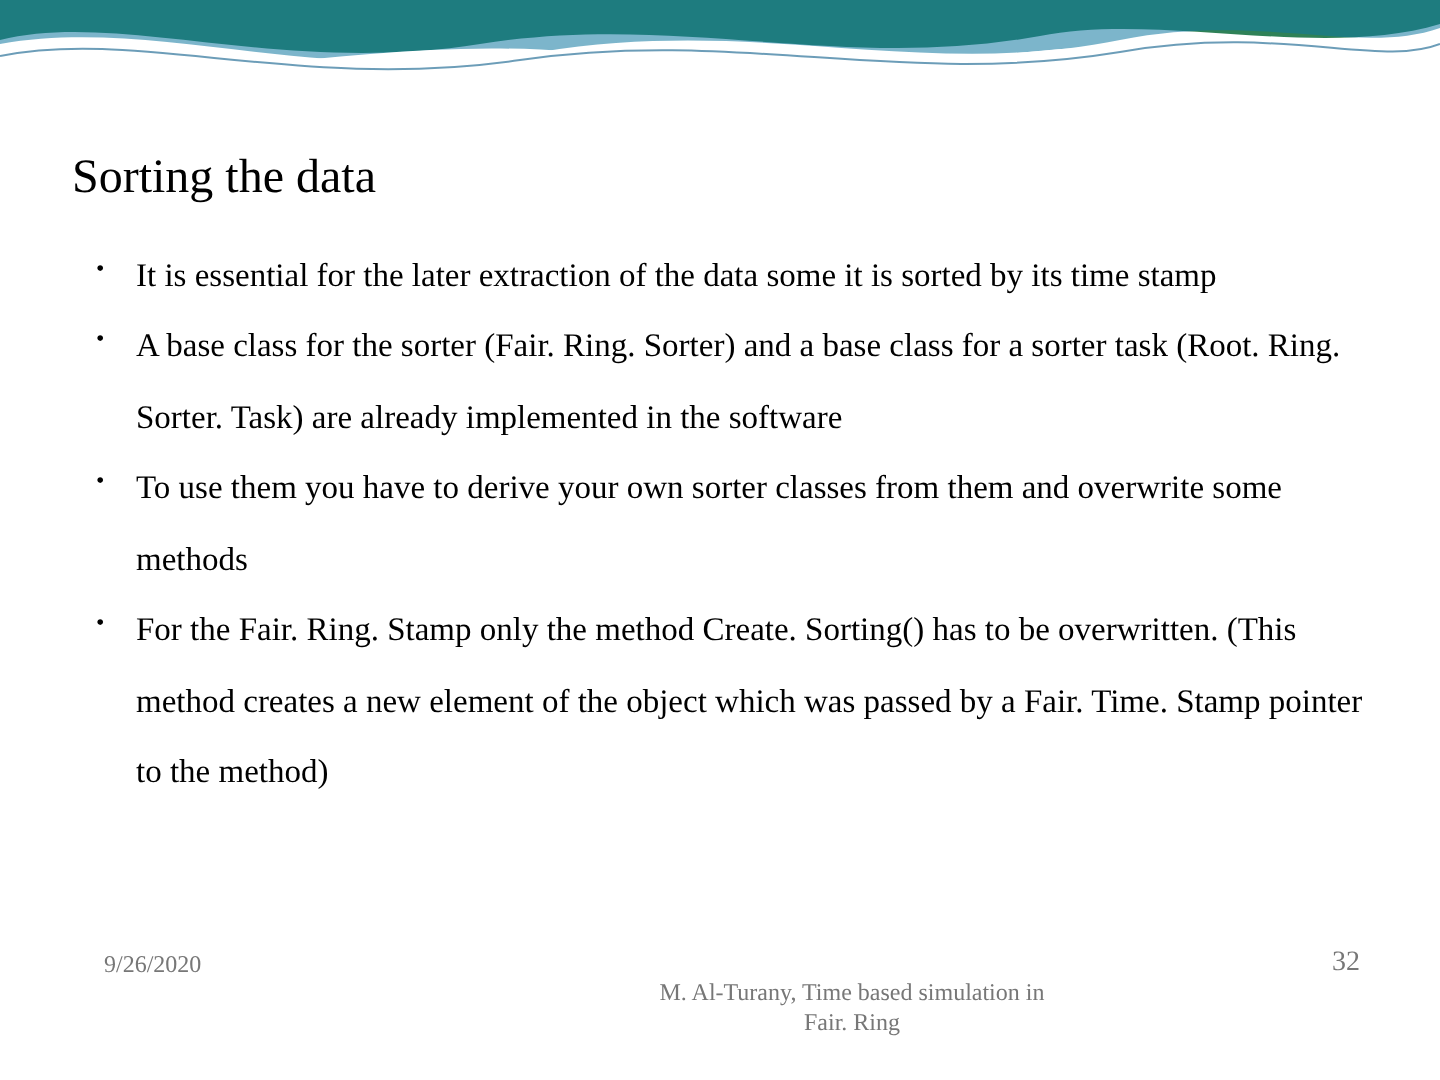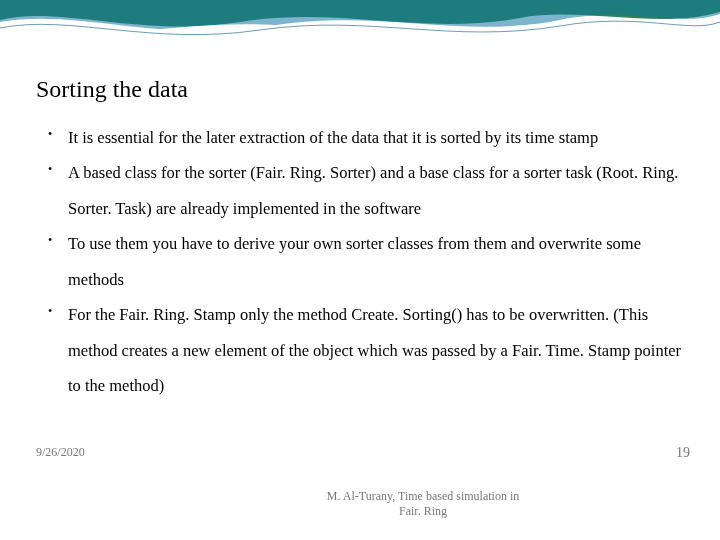--- a/index.html
+++ b/index.html
@@ -38,25 +38,26 @@
     flex:0 0 auto;
     width:20px;
     text-align:left;
     padding-top:2px;
     font-size:12px;
   }
   .txt{flex:1 1 auto;}
   .mono{font-family:Liberation Serif, serif;}
   .footer{
     position:absolute;
-    left:0;right:0;bottom:20px;
+    left:0;right:10px;bottom:20px;
     display:flex;
+    align-items:center;
     font-size:12px;
     color:#777;
-    padding:0 30px 0 36px;
+    padding:0 30px 0 52px;
   }
   .footer .date{flex:0 0 180px;}
   .footer .credit{flex:1 1 auto;text-align:center;line-height:1.3;margin-top:44px;}
   .footer .num{flex:0 0 60px;text-align:right;font-size:14px;}
 </style>
 </head>
 <body>
 
 <div class="banner">
   <svg width="720" height="48" viewBox="0 0 720 48">
@@ -67,28 +68,28 @@
   </svg>
 </div>
 
 <div class="title">Sorting the data</div>
 
 <div class="bullets">
 
   <div class="row">
     <div class="dot">•</div>
     <div class="txt">
-      <span>It is essential for the later extraction of the data that it is sorted by its time stamp</span>
+      <span>It is essential for the later extraction of the data some it is sorted by its time stamp</span>
     </div>
   </div>
 
   <div class="row">
     <div class="dot">•</div>
     <div class="txt">
-      <span>A based class for the sorter (</span><span class="mono">Fair. Ring. Sorter</span><span>) and a base class for a sorter task (</span><span class="mono">Root. Ring. Sorter. Task</span><span>) are already implemented in the software</span>
+      <span>A base class for the sorter (</span><span class="mono">Fair. Ring. Sorter</span><span>) and a base class for a sorter task (</span><span class="mono">Root. Ring. Sorter. Task</span><span>) are already implemented in the software</span>
     </div>
   </div>
 
   <div class="row">
     <div class="dot">•</div>
     <div class="txt">
       <span>To use them you have to derive your own sorter classes from them and overwrite some methods</span>
     </div>
   </div>
 
@@ -100,14 +101,14 @@
   </div>
 
 </div>
 
 <div class="footer">
   <div class="date">9/26/2020</div>
   <div class="credit">
     <span>M. Al-Turany, Time based simulation in</span><br>
     <span>Fair. Ring</span>
   </div>
-  <div class="num">19</div>
+  <div class="num">32</div>
 </div>
 
 </body></html>

